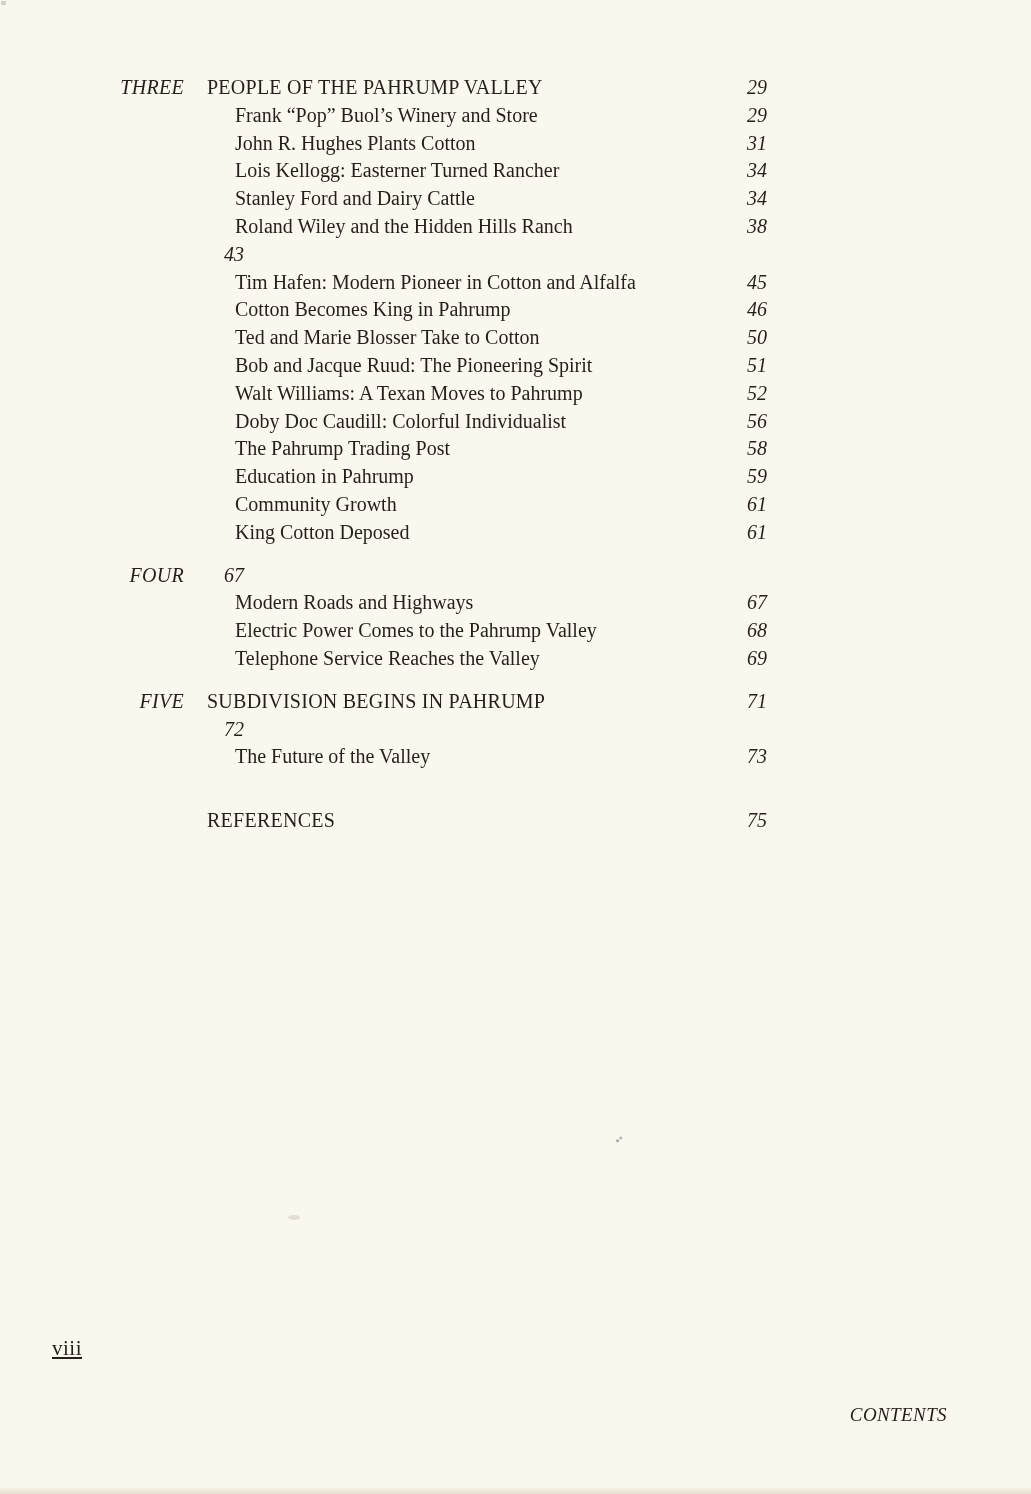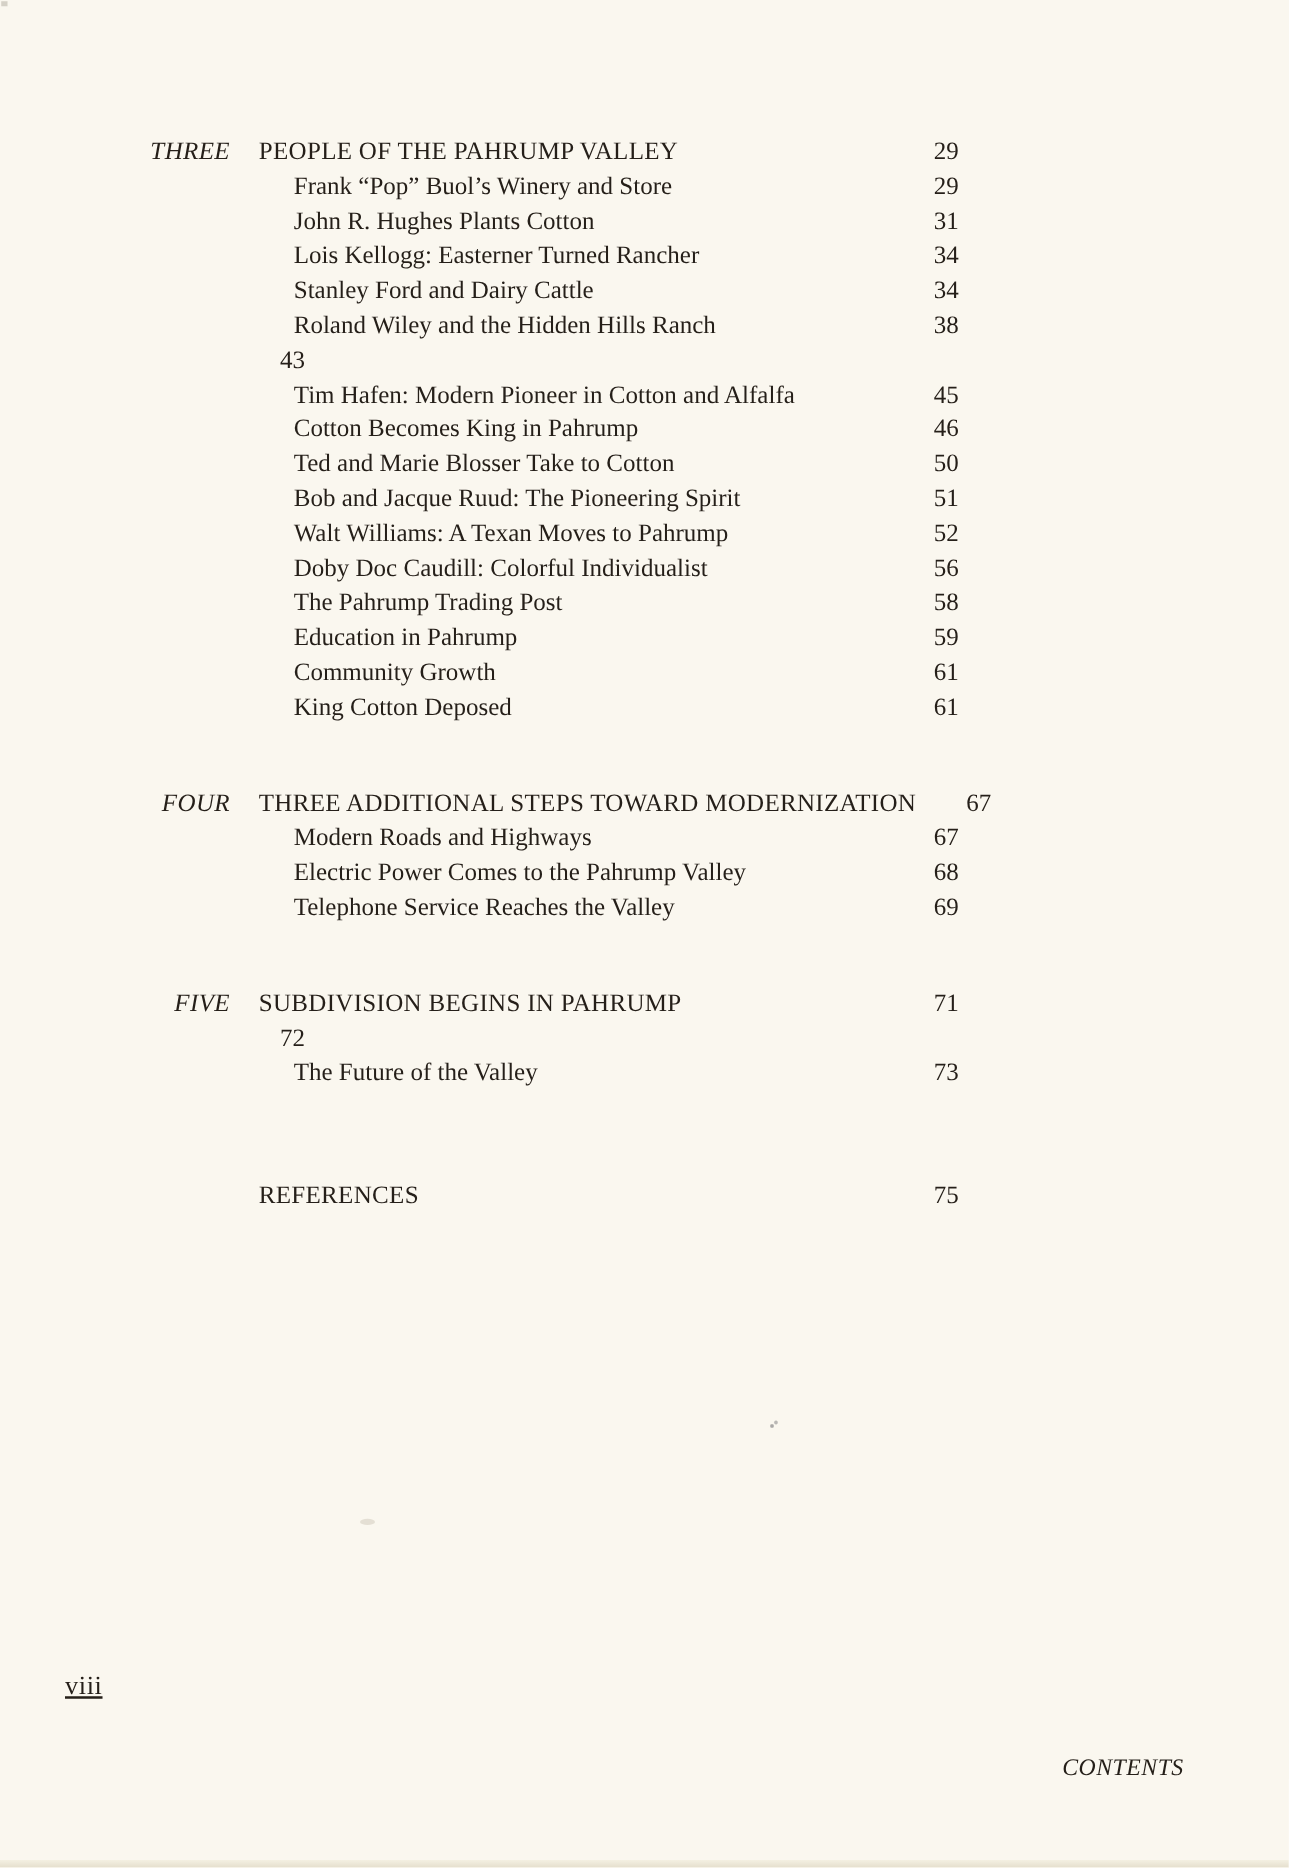--- a/index.html
+++ b/index.html
@@ -70,25 +70,26 @@
     text-align: right;
     font-style: italic;
     letter-spacing: 0.3px;
     white-space: nowrap;
   }
   .row-title {
     flex: 1 1 auto;
     margin-left: 23px;
     white-space: nowrap;
   }
-  .toc-row.heading .row-title { letter-spacing: 0.25px; margin-top: 34px; }
+  .toc-row.heading .row-title { letter-spacing: 0.25px; }
   .toc-row.entry .row-title { padding-left: 28px; }
   .page-num {
     flex: 0 0 60px;
     text-align: right;
+    font-style: italic;
   }
 
   .footer-left {
     position: absolute;
     left: 52px;
     top: 1336px;
     font-size: 21px;
     letter-spacing: 0.5px;
     text-decoration: underline;
   }
@@ -190,21 +191,20 @@
         </div>
         <div class="toc-row entry">
           <span class="chap-label"></span>
           <span class="row-title">King Cotton Deposed</span>
           <span class="page-num">61</span>
         </div>
       </div>
       <div class="toc-section">
         <div class="toc-row heading">
           <span class="chap-label">FOUR</span>
-          <span class="row-title">THREE ADDITIONAL STEPS TOWARD MODERNIZATION</span>
           <span class="page-num">67</span>
         </div>
         <div class="toc-row entry">
           <span class="chap-label"></span>
           <span class="row-title">Modern Roads and Highways</span>
           <span class="page-num">67</span>
         </div>
         <div class="toc-row entry">
           <span class="chap-label"></span>
           <span class="row-title">Electric Power Comes to the Pahrump Valley</span>

